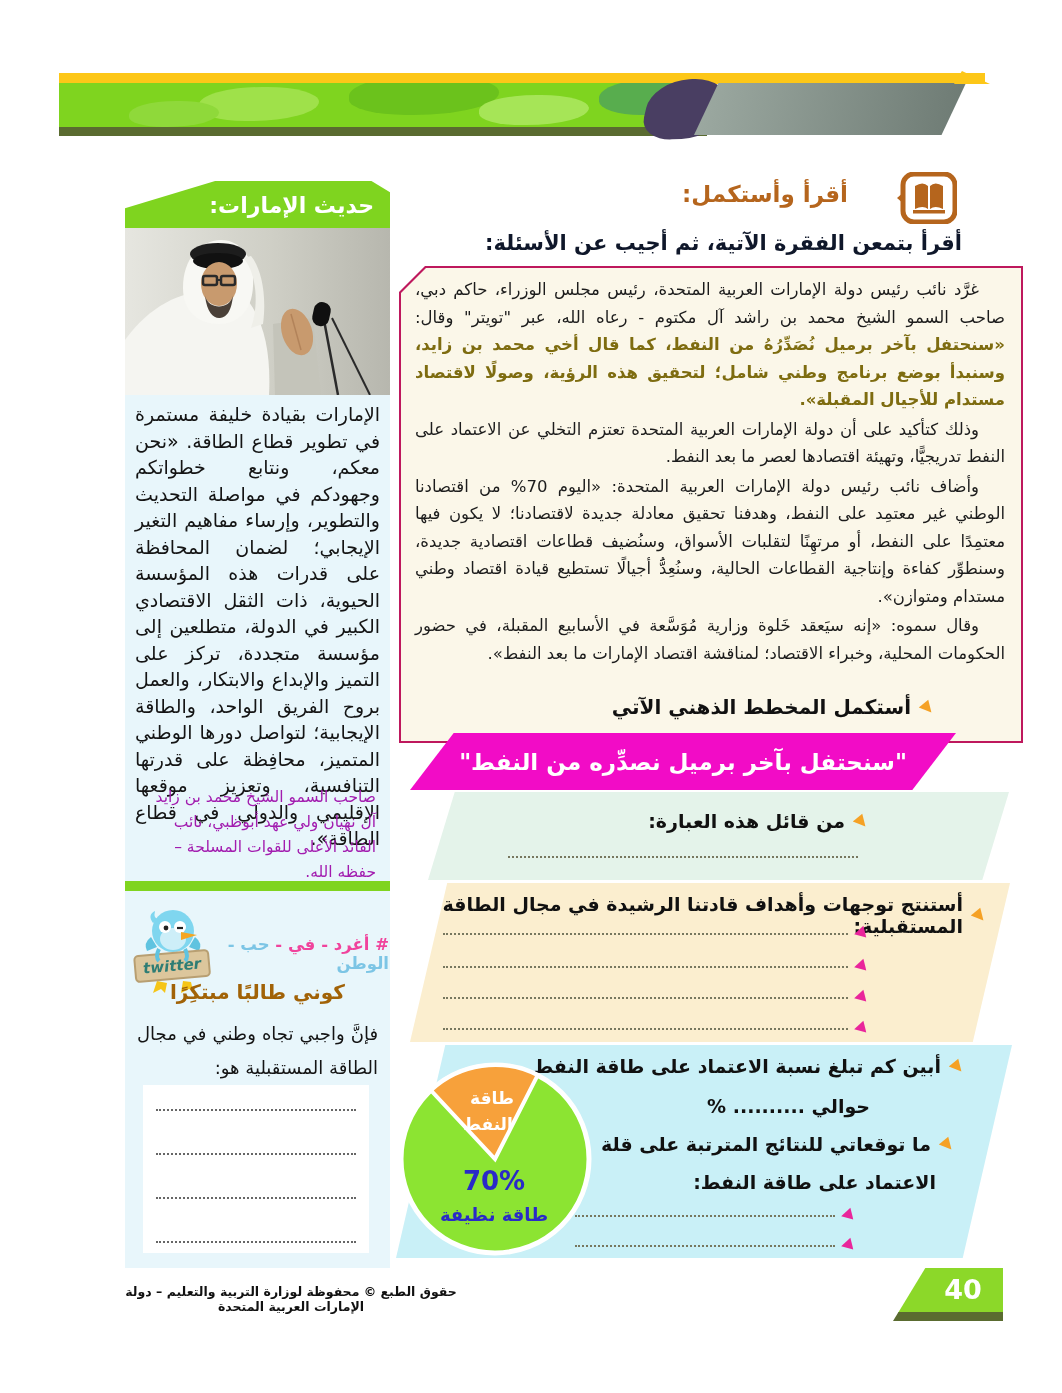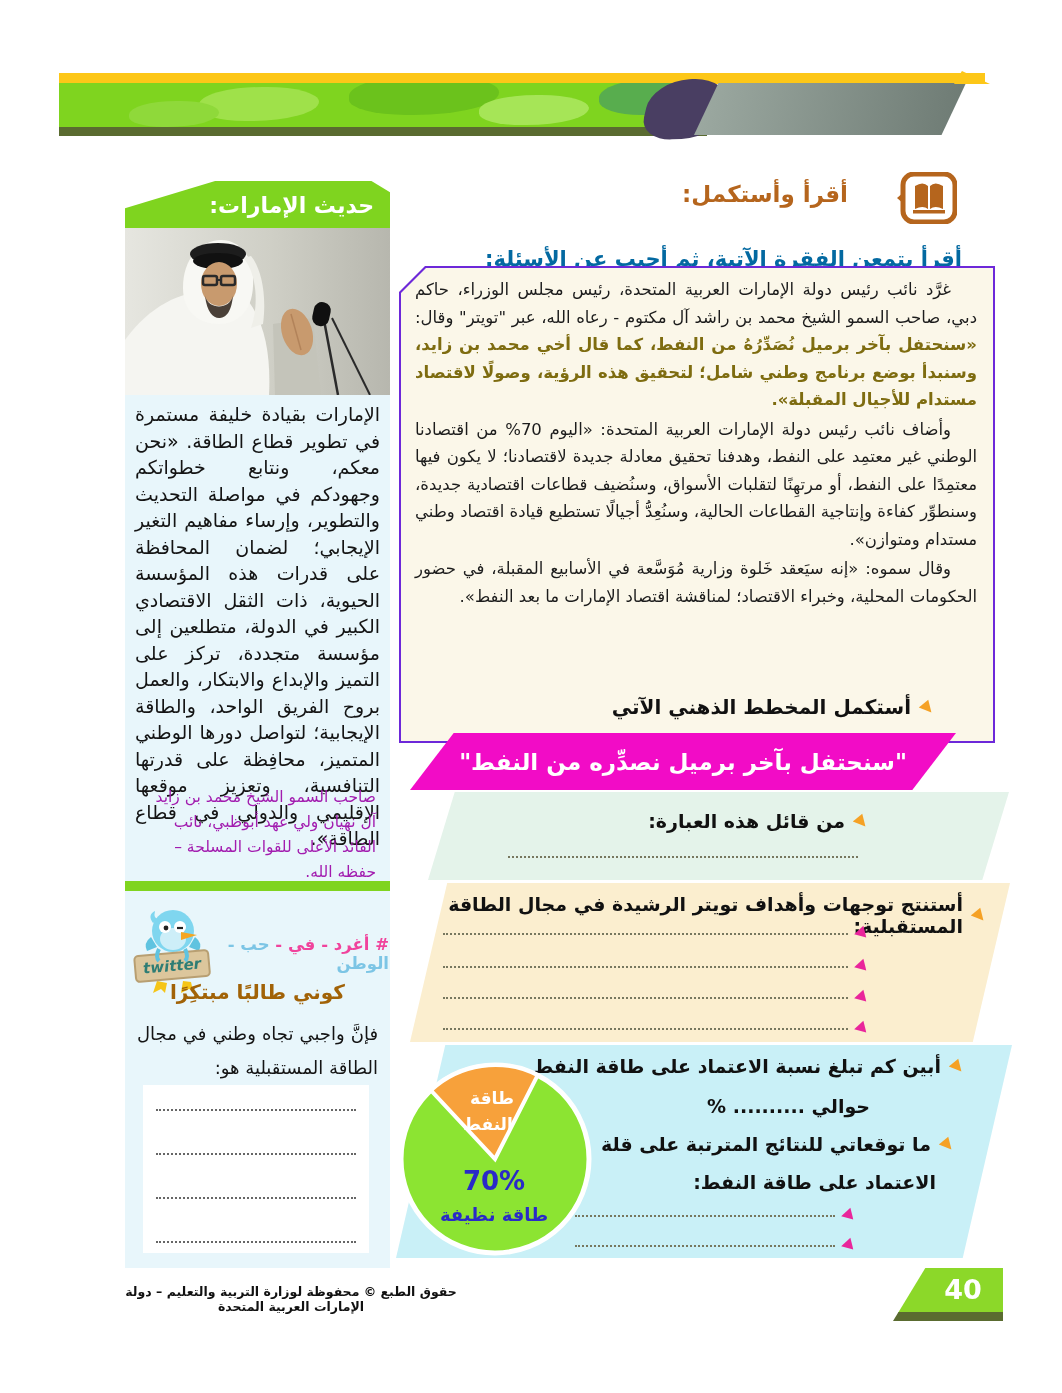--- a/index.html
+++ b/index.html
@@ -17,24 +17,24 @@
   .band-olive{left:59px;top:127px;width:648px;height:9px;background:#5a6b30;}
   .band-purple{left:646px;top:79px;width:82px;height:60px;background:#493e62;
      border-radius:46% 54% 50% 42%;transform:skewX(-16deg) rotate(-3deg);}
   .band-gray{left:694px;top:83px;width:272px;height:52px;
      background:linear-gradient(100deg,#9daaa2,#6d7a73);
      clip-path:polygon(9% 0,100% 0,91% 100%,0 100%);}
 
   
   .read-title{left:640px;top:181px;width:250px;text-align:center;color:#b5651d;
      font-size:23px;font-weight:bold;}
-  .read-sub{left:470px;top:231px;width:492px;text-align:right;color:#0369a1;
-     font-size:21px;font-weight:bold;margin-top:16px;}
-  .passage-outer{left:399px;top:266px;width:596px;height:477px;background:#6d28d9;
-     clip-path:polygon(26px 0,100% 0,100% 100%,0 100%,0 26px);}
+  .read-sub{left:470px;top:231px;width:492px;text-align:right;color:#0f172a;
+     font-size:21px;font-weight:bold;}
+  .passage-outer{left:399px;top:266px;width:596px;height:477px;background:#be185d;
+     clip-path:polygon(26px 0,100% 0,100% 100%,0 100%,0 26px);padding-left:28px;}
   .passage-inner{position:absolute;left:2px;top:2px;right:2px;bottom:2px;background:#fbf7e9;
      clip-path:polygon(25px 0,100% 0,100% 100%,0 100%,0 25px);}
   .passage-text{position:absolute;left:14px;top:8px;right:16px;bottom:6px;direction:rtl;
      text-align:justify;font-size:16.5px;line-height:27.5px;color:#1c1c1c;}
   .passage-text p{margin:0 0 2px 0;}
   .passage-text p.indent{text-indent:26px;}
   .gold{color:#7e6c10;font-weight:bold;}
 
   
   .mm-instr{left:585px;top:695px;width:345px;display:flex;direction:rtl;align-items:center;
@@ -119,20 +119,21 @@
     <rect x="16" y="38" width="32" height="3.5" fill="#b5651d"></rect>
   </svg>
   <div class="abs rtl read-title">أقرأ وأستكمل:</div>
   <div class="abs rtl read-sub">أقرأ بتمعن الفقرة الآتية، ثم أجيب عن الأسئلة:</div>
 
   <div class="abs passage-outer">
     <div class="passage-inner">
       <div class="passage-text">
         <p class="indent"><span>غرَّد نائب رئيس دولة الإمارات العربية المتحدة، رئيس مجلس الوزراء، حاكم دبي، صاحب السمو الشيخ محمد بن راشد آل مكتوم - رعاه الله، عبر "تويتر" وقال:</span>
            <span class="gold">«سنحتفل بآخر برميل نُصَدِّرُهُ من النفط، كما قال أخي محمد بن زايد، وسنبدأ بوضع برنامج وطني شامل؛ لتحقيق هذه الرؤية، وصولًا لاقتصاد مستدام للأجيال المقبلة».</span></p>
+        <p class="indent">وذلك كتأكيد على أن دولة الإمارات العربية المتحدة تعتزم التخلي عن الاعتماد على النفط تدريجيًّا، وتهيئة اقتصادها لعصر ما بعد النفط.</p>
         <p class="indent">وأضاف نائب رئيس دولة الإمارات العربية المتحدة: «اليوم 70% من اقتصادنا الوطني غير معتمِد على النفط، وهدفنا تحقيق معادلة جديدة لاقتصادنا؛ لا يكون فيها معتمِدًا على النفط، أو مرتهِنًا لتقلبات الأسواق، وسنُضيف قطاعات اقتصادية جديدة، وسنطوِّر كفاءة وإنتاجية القطاعات الحالية، وسنُعِدُّ أجيالًا تستطيع قيادة اقتصاد وطني مستدام ومتوازن».</p>
         <p class="indent">وقال سموه: «إنه سيَعقد خَلوة وزارية مُوَسَّعة في الأسابيع المقبلة، في حضور الحكومات المحلية، وخبراء الاقتصاد؛ لمناقشة اقتصاد الإمارات ما بعد النفط».</p>
       </div>
     </div>
   </div>
 
   <div class="abs mm-instr">
     <span class="bullet-o"></span>
     <span>أستكمل المخطط الذهني الآتي</span>
   </div>
@@ -145,21 +146,21 @@
     <div class="q-row" style="right:145px;top:18px;">
       <span class="bullet-o"></span>
       <span>من قائل هذه العبارة:</span>
     </div>
     <div class="dot-line" style="position:absolute;left:80px;top:62px;width:350px;"></div>
   </div>
 
   <div class="abs shape-cream">
     <div class="q-row" style="right:28px;top:10px;">
       <span class="bullet-o"></span>
-      <span>أستنتج توجهات وأهداف تويتر الرشيدة في مجال الطاقة المستقبلية:</span>
+      <span>أستنتج توجهات وأهداف قادتنا الرشيدة في مجال الطاقة المستقبلية:</span>
     </div>
     <div class="ans-row" style="left:30px;top:44px;width:425px;">
       <span class="arrow-p"></span>
       <span class="dot-line" style="width:405px;"></span>
     </div>
     <div class="ans-row" style="left:30px;top:77px;width:425px;">
       <span class="arrow-p"></span>
       <span class="dot-line" style="width:405px;"></span>
     </div>
     <div class="ans-row" style="left:30px;top:108px;width:425px;">

